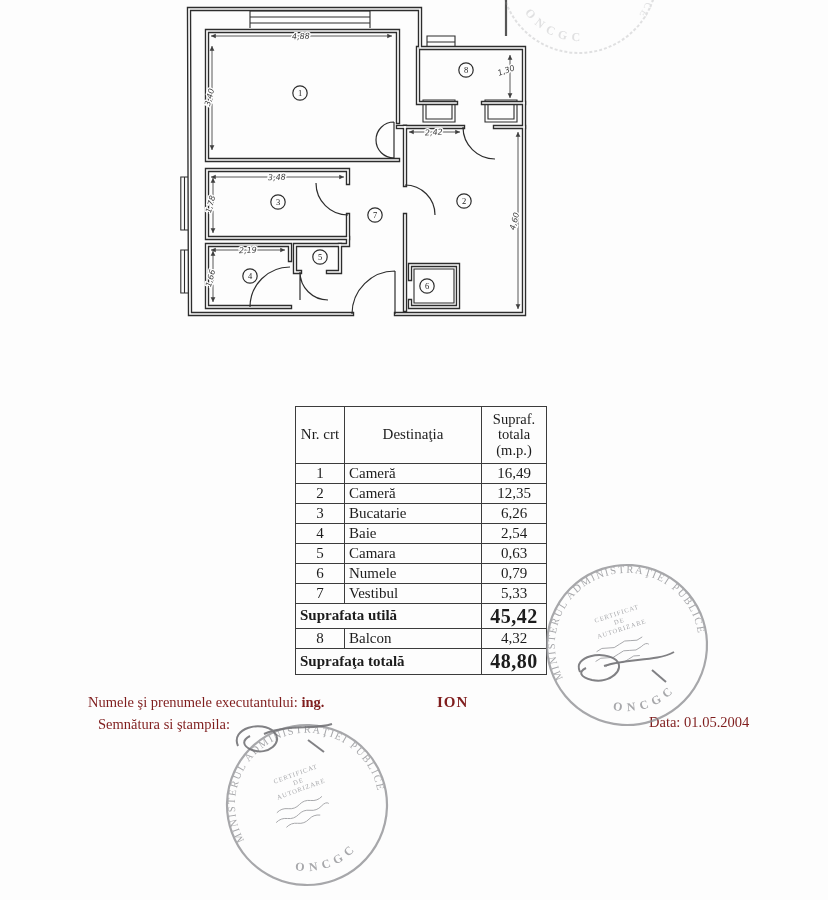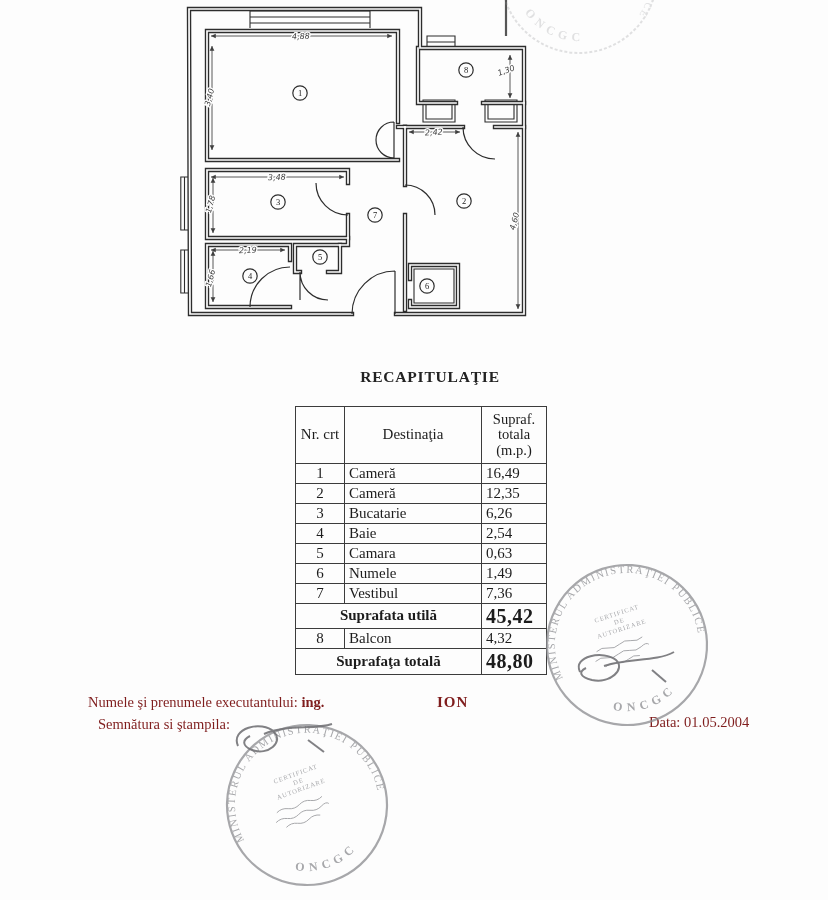--- a/index.html
+++ b/index.html
@@ -24,25 +24,25 @@
   #recap-title{
     position:absolute;left:330px;top:368px;width:200px;text-align:center;
     font-weight:bold;font-size:15.5px;letter-spacing:.8px;color:#222;
   }
   #recap-table{
     position:absolute;left:295px;top:406px;border-collapse:collapse;
     font-size:15px;color:#1c1c1c;
   }
   #recap-table td{border:1.6px solid #3c3c3c;padding:0 4px;height:19px;line-height:1.05;}
   #recap-table .hdr td{height:56px;text-align:center;}
-  #recap-table .c{text-align:center;}
+  #recap-table .c{}
   #recap-table .supraf{white-space:pre-line;font-size:14.5px;}
   #recap-table .nr{width:40px;text-align:center;}
   #recap-table .dest{width:128px;}
-  #recap-table .val{width:56px;text-align:left;}
+  #recap-table .val{width:56px;text-align:center;}
   #recap-table .bold{font-weight:bold;}
   #recap-table .sub td{height:24px;}
   #recap-table .tot td{height:25px;}
   .hand{font-weight:bold;font-size:20px;letter-spacing:.5px;}
   
   .f-line{position:absolute;font-size:14.5px;color:#7f1d1d;}
   #exec-line{left:88px;top:694px;}
   #exec-name{left:437px;top:694px;font-weight:bold;font-size:15px;letter-spacing:1px;}
   #sig-line{left:98px;top:716px;}
   #date-line{left:649px;top:714px;}
@@ -143,21 +143,20 @@
       <text class="room-num" x="140" y="260">5</text>
       <circle class="room-circle" cx="247" cy="286" r="7.2"></circle>
       <text class="room-num" x="247" y="289">6</text>
       <circle class="room-circle" cx="195" cy="215" r="7.2"></circle>
       <text class="room-num" x="195" y="218">7</text>
       <circle class="room-circle" cx="286" cy="70" r="7.2"></circle>
       <text class="room-num" x="286" y="73">8</text>
     </g>
   </svg>
 
-  <div id="recap-title">RECAPITULAŢIE</div>
 
   <table id="recap-table">
     <tbody>
         <tr class="hdr">
       <td class="nr">Nr. crt</td>
       <td class="dest c">Destinaţia</td>
       <td class="val supraf">Supraf.
 totala
 (m.p.)</td>
     </tr>
@@ -182,26 +181,26 @@
       <td class="val">2,54</td>
     </tr>
     <tr>
       <td class="nr">5</td>
       <td class="dest">Camara</td>
       <td class="val">0,63</td>
     </tr>
     <tr>
       <td class="nr">6</td>
       <td class="dest">Numele</td>
-      <td class="val">1,49</td>
+      <td class="val">0,79</td>
     </tr>
     <tr>
       <td class="nr">7</td>
       <td class="dest">Vestibul</td>
-      <td class="val">7,36</td>
+      <td class="val">5,33</td>
     </tr>
     <tr class="sub">
       <td colspan="2" class="c bold">Suprafata utilă</td>
       <td class="val hand">45,42</td>
     </tr>
     <tr>
       <td class="nr">8</td>
       <td class="dest">Balcon</td>
       <td class="val">4,32</td>
     </tr>

